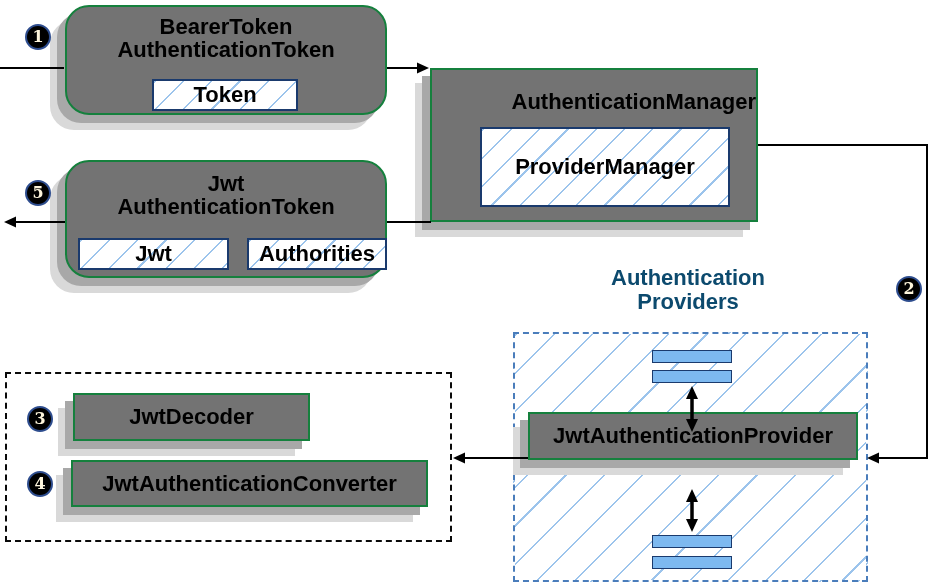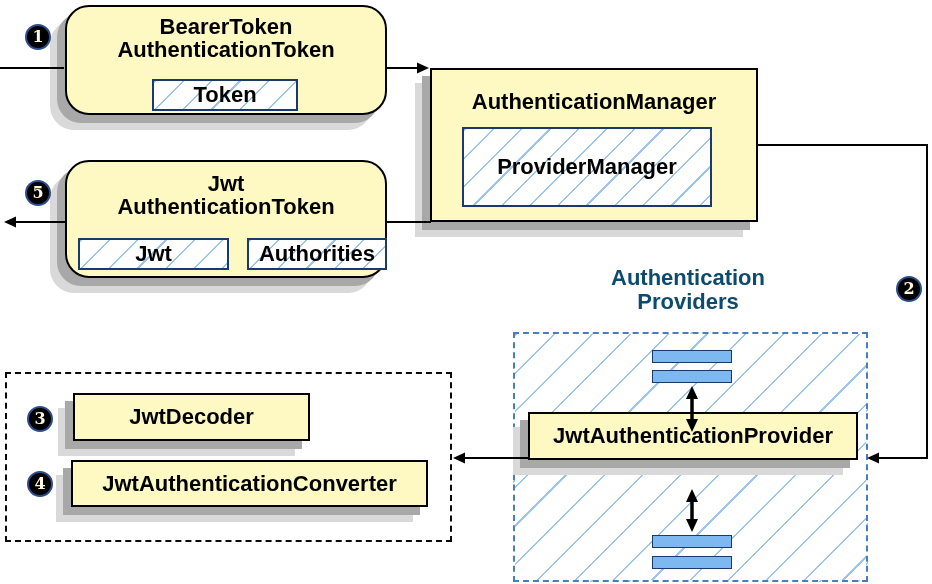--- a/index.html
+++ b/index.html
@@ -7,22 +7,22 @@
   .canvas {
     position: relative;
     width: 932px;
     height: 584px;
     background: #ffffff;
     font-family: "Liberation Sans", sans-serif;
     overflow: hidden;
   }
   .box {
     position: absolute;
-    background: #fef9c3;
-    border: 2px solid #000000;
+    background: #737373;
+    border: 2px solid #15803d;
     color: #000;
     font-weight: bold;
   }
   .shadowed {
     box-shadow: -8px 8px 0 0 #a8a8a8, -15px 15px 0 0 #d9d9d9;
   }
   .rounded { border-radius: 24px; }
   .box-title {
     position: absolute;
     left: 0; right: 0;
@@ -114,22 +114,22 @@
     <div class="box-title" style="top:8px;">
       <div>BearerToken</div>
       <div>AuthenticationToken</div>
     </div>
     <div class="chip hatch-sm" style="left:85px; top:72px; width:146px; height:32px;">
       <span>Token</span>
     </div>
   </div>
 
   <div class="box shadowed" style="left:430px; top:68px; width:328px; height:154px;">
-    <div class="box-title" style="top:20px;">AuthenticationManager</div>
-    <div class="chip hatch-sm" style="left:30px; top:57px; width:250px; height:80px;">
+    <div class="box-title" style="top:20px;text-align:right;">AuthenticationManager</div>
+    <div class="chip hatch-sm" style="left:48px; top:57px; width:250px; height:80px;">
       <span>ProviderManager</span>
     </div>
   </div>
 
   <div class="box rounded shadowed" style="left:65px; top:160px; width:322px; height:118px;padding-left:19px;">
     <div class="box-title" style="top:10px;">
       <div>Jwt</div>
       <div>AuthenticationToken</div>
     </div>
     <div class="chip hatch-sm" style="left:11px; top:76px; width:151px; height:32px;">

